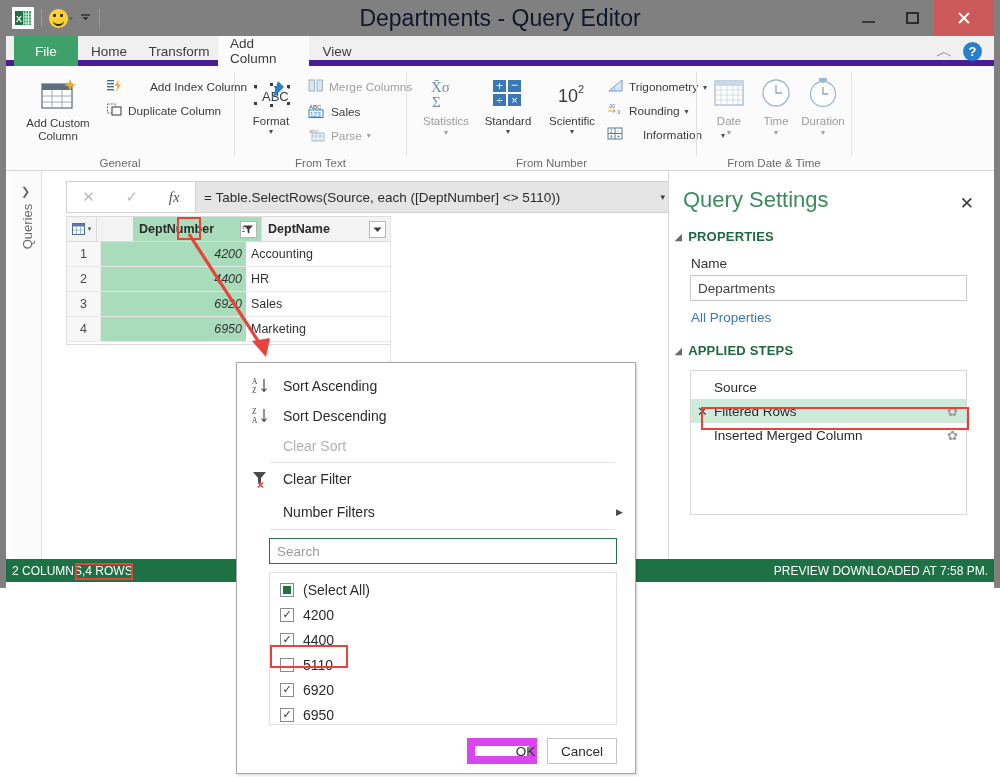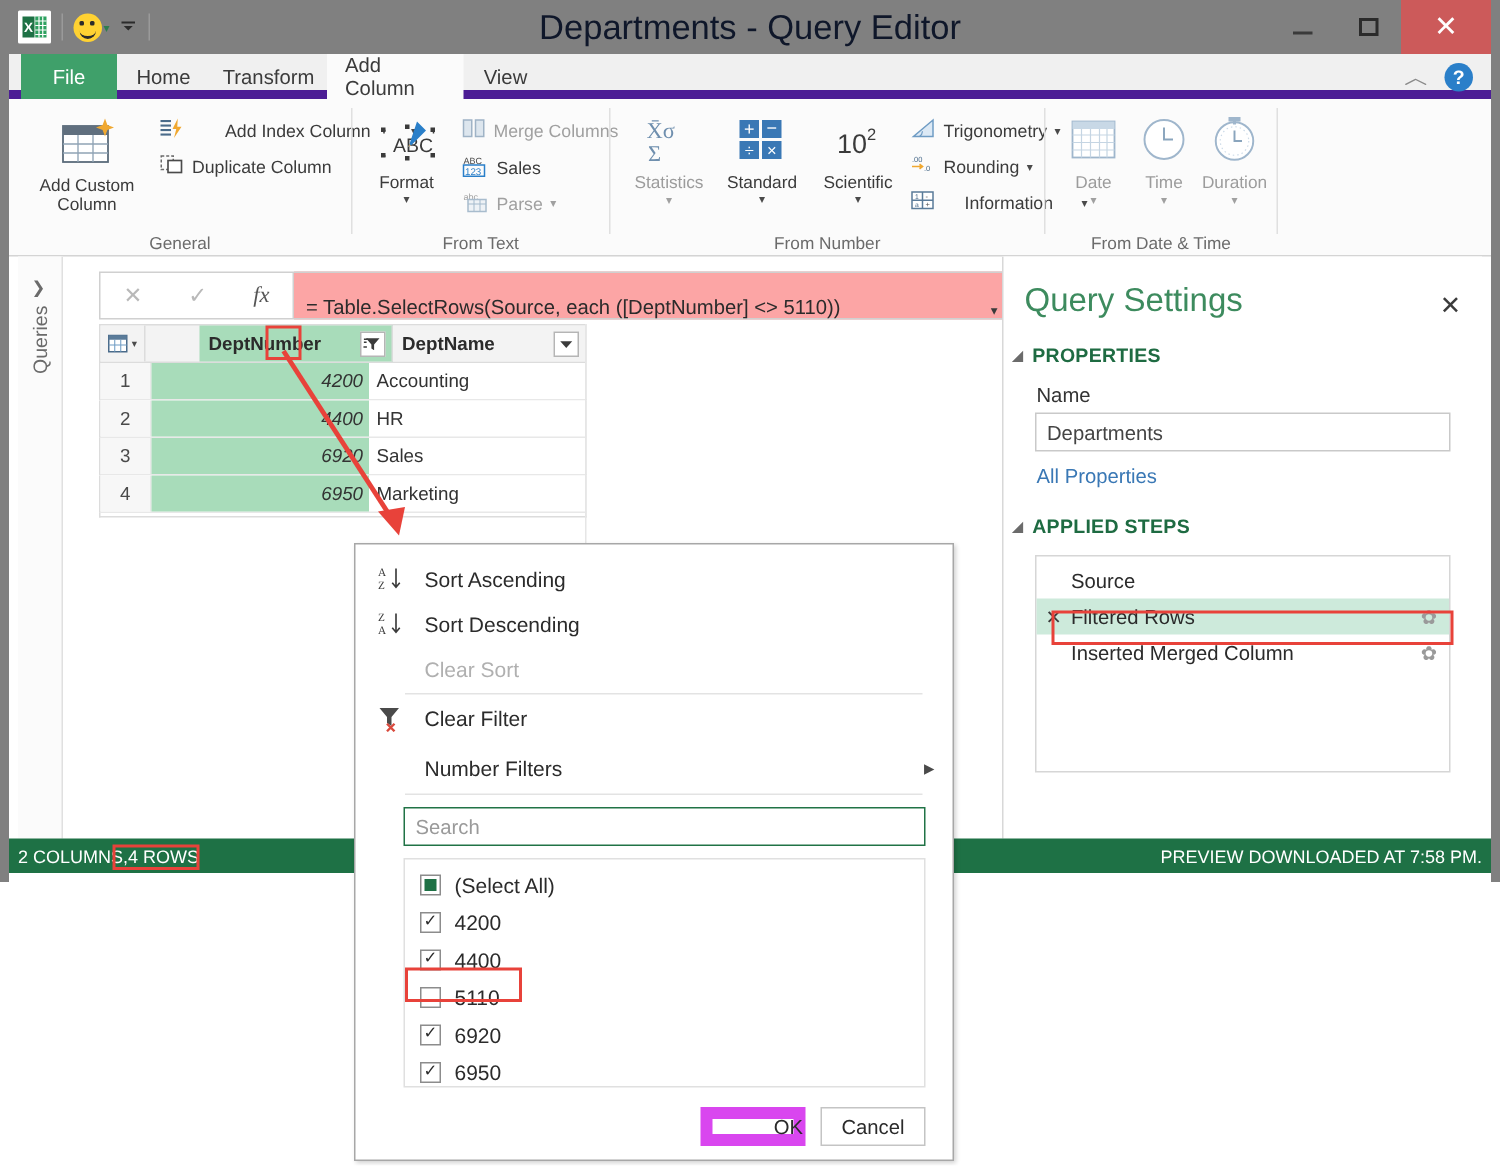--- a/index.html
+++ b/index.html
@@ -125,22 +125,22 @@
 
   
   .fbar { position:absolute; left:60px; top:181px; width:608px; height:32px; display:flex; }
   .fbar-btns {
     width:130px; height:32px; border:1px solid #d0d0d0; background:#ffffff;
     display:flex; align-items:center; justify-content:space-around;
   }
   .fb-ico { font-size:15px; color:#b9b9b9; }
   .fb-fx { font-size:15px; color:#555; font-style:italic; font-family:"Liberation Serif", serif; }
   .fbar-input {
-    flex:1; height:32px; border:1px solid #d0d0d0; border-left:none; background:#fca5a5;
-    display:flex; align-items:flex-end; padding:0 8px; font-size:13.5px; color:#2b2b2b;
+    flex:1; height:32px; border:1px solid #d0d0d0; border-left:none; background:#e5e5e5;
+    display:flex; align-items:center; padding:0 8px; font-size:13.5px; color:#2b2b2b;
     justify-content:space-between;
   }
   .fbar-caret { color:#3b3b3b; font-size:9px; }
 
   
   .grid { position:absolute; left:60px; top:216px; width:325px; }
   .grid-head { display:flex; height:26px; background:#f3f3f3; border:1px solid #dcdcdc; }
   .hcorner {
     width:34px; display:flex; align-items:center; justify-content:center; gap:1px;
     border-right:1px solid #dcdcdc; background:#f3f3f3;

